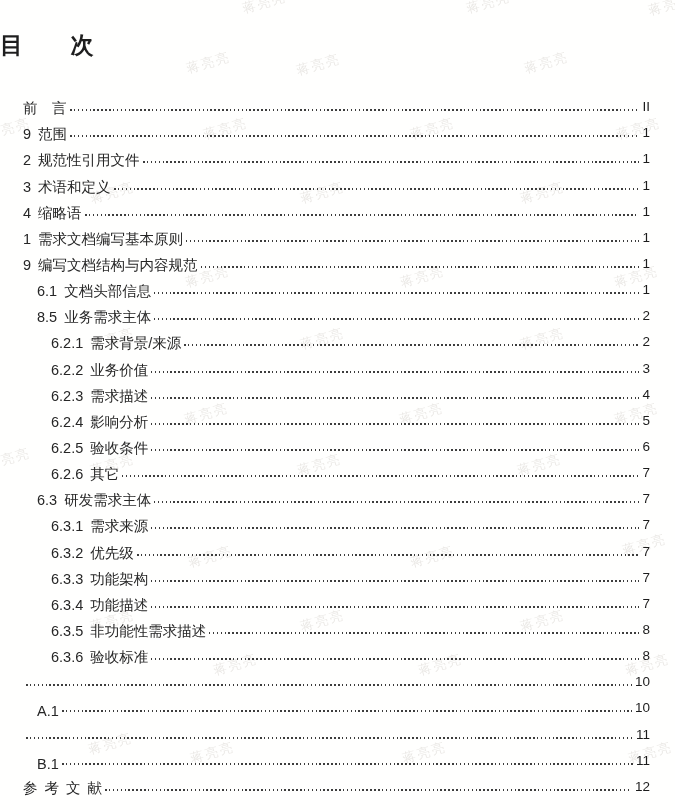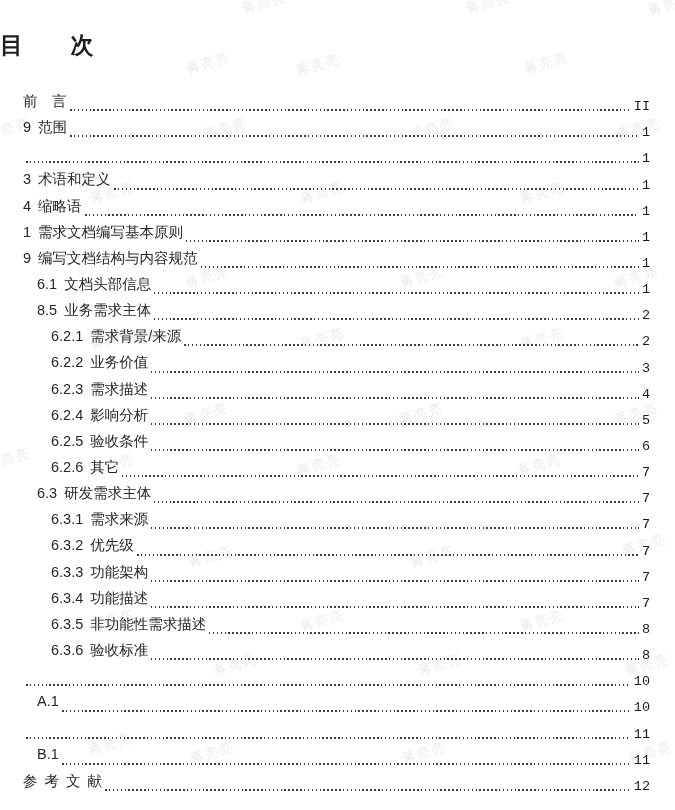--- a/index.html
+++ b/index.html
@@ -44,21 +44,21 @@
   }
   
   .toc {
     position: absolute;
     top: 92px;
     left: 0;
     right: 0;
   }
   .toc-row {
     display: flex;
-    align-items: flex-start;
+    align-items: flex-end;
     height: 26.15px;
     padding-right: 25px;
     cursor: pointer;
   }
   .toc-row .lbl {
     white-space: nowrap;
     font-size: 14.5px;
     color: #262626;
     word-spacing: 3px;
   }
@@ -68,21 +68,21 @@
   .leader {
     flex: 1;
     height: 2px;
     align-self: flex-end;
     margin: 0 3px 7px 3px;
     background-image: repeating-linear-gradient(90deg,
       #3d3d3d 0px, #3d3d3d 1.5px,
       transparent 1.5px, transparent 3.9px);
   }
   .pg {
-    font-family: Liberation Mono, monospace;
+    font-family: Liberation Sans, sans-serif;
     font-size: 13.5px;
     color: #1c1c1c;
     white-space: nowrap;
     align-self: flex-end;
     margin-bottom: 4px;
   }
 </style>
 </head>
 <body>
 
@@ -136,20 +136,21 @@
         <span class="lbl">前　言</span>
         <span class="leader"></span>
         <span class="pg">II</span>
       </div>
       <div class="toc-row lvl1">
         <span class="lbl">9 范围</span>
         <span class="leader"></span>
         <span class="pg">1</span>
       </div>
       <div class="toc-row lvl1">
+        <span class="lbl">2 规范性引用文件</span>
         <span class="leader"></span>
         <span class="pg">1</span>
       </div>
       <div class="toc-row lvl1">
         <span class="lbl">3 术语和定义</span>
         <span class="leader"></span>
         <span class="pg">1</span>
       </div>
       <div class="toc-row lvl1">
         <span class="lbl">4 缩略语</span>

